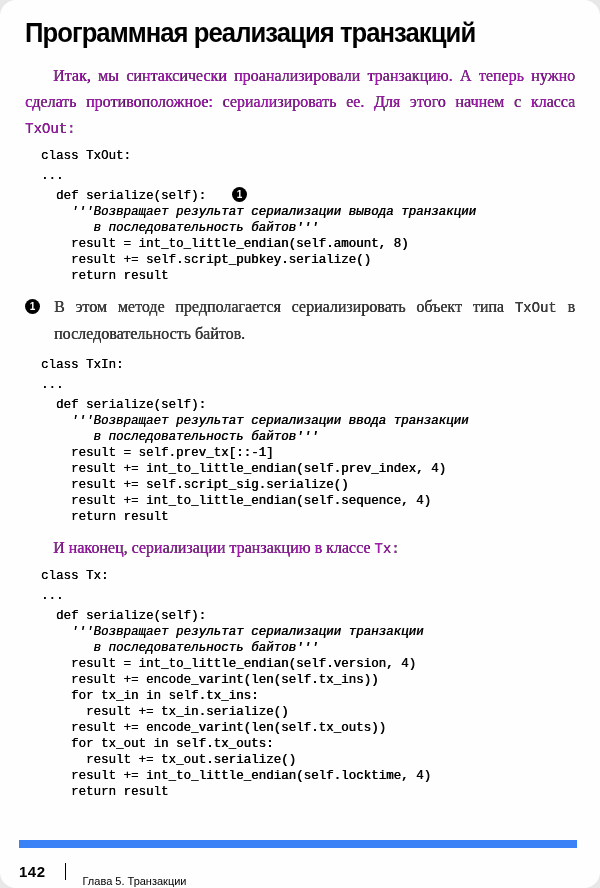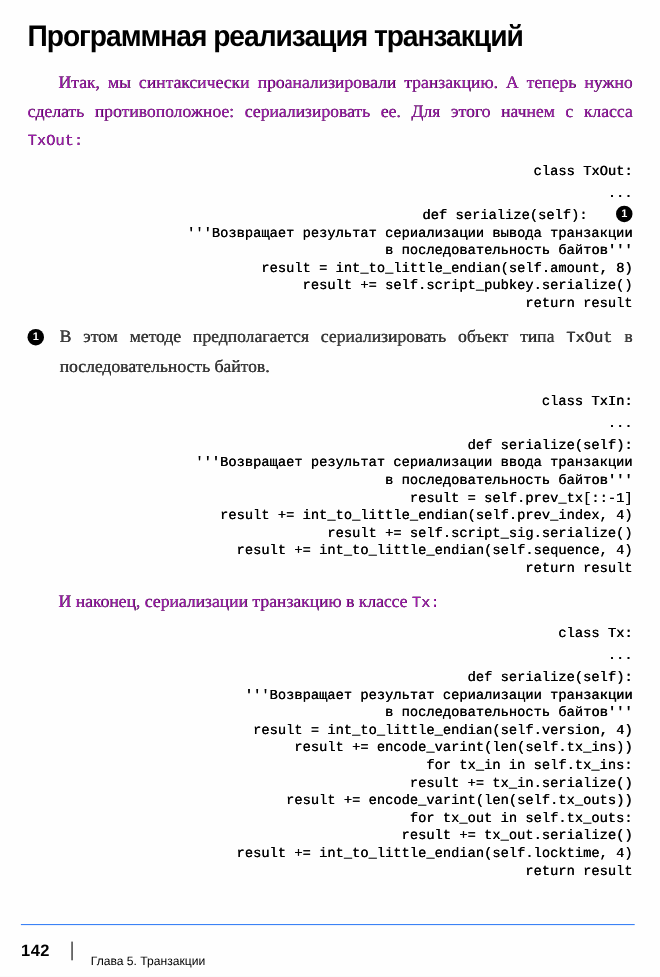--- a/index.html
+++ b/index.html
@@ -6,20 +6,21 @@
   body{background:#e8e8e8;}
   .page{
     position:relative;
     width:600px;height:888px;
     margin:0 auto;
     background:#fefefe;
     color:#0a0a0a;
     overflow:hidden;
     box-sizing:border-box;
     padding:14px 25px 0 25px;
+    border-radius:16px;
   }
   
   h1.page-title{
     margin:4px 0 14px 0;
     font-family:"Liberation Sans","DejaVu Sans",sans-serif;
     font-weight:700;
     font-size:27px;
     letter-spacing:-1px;
     transform:scaleX(0.95);
     transform-origin:0 50%;
@@ -44,24 +45,23 @@
   }
   
   pre.code{
     margin:6px 0 10px 16px;
     padding:0;
     font-family:"Liberation Mono","DejaVu Sans Mono",monospace;
     font-size:12.5px;
     line-height:16px;
     color:#000;
     text-shadow:0.35px 0 0 #000;
-    text-align:right;
   }
   pre.code .cl{white-space:pre;min-height:16px;}
-  pre.code .cl.doc{}
+  pre.code .cl.doc{font-style:italic;}
   pre.code .gap{height:4px;}
   
   .callout{
     display:inline-flex;
     align-items:center;justify-content:center;
     width:15px;height:15px;
     border-radius:50%;
     background:#000;color:#fff;
     font-family:"Liberation Sans",sans-serif;
     font-size:10px;font-weight:700;
@@ -85,21 +85,21 @@
     font-size:16px;
     line-height:26px;
     text-align:justify;
     color:#404040;
     text-shadow:0.3px 0 0 #000;
   }
   
   .footer{
     position:absolute;
     left:19px;right:23px;top:840px;
-    border-top:1px solid #3b82f6;
+    border-top:8px solid #3b82f6;
     padding-top:7px;
     display:flex;
     align-items:center;
     font-family:"Liberation Sans","DejaVu Sans",sans-serif;
     color:#000;
   }
   .pagenum{font-size:15px;font-weight:700;letter-spacing:0.5px;}
   .fsep{
     display:inline-block;
     width:1px;height:17px;

